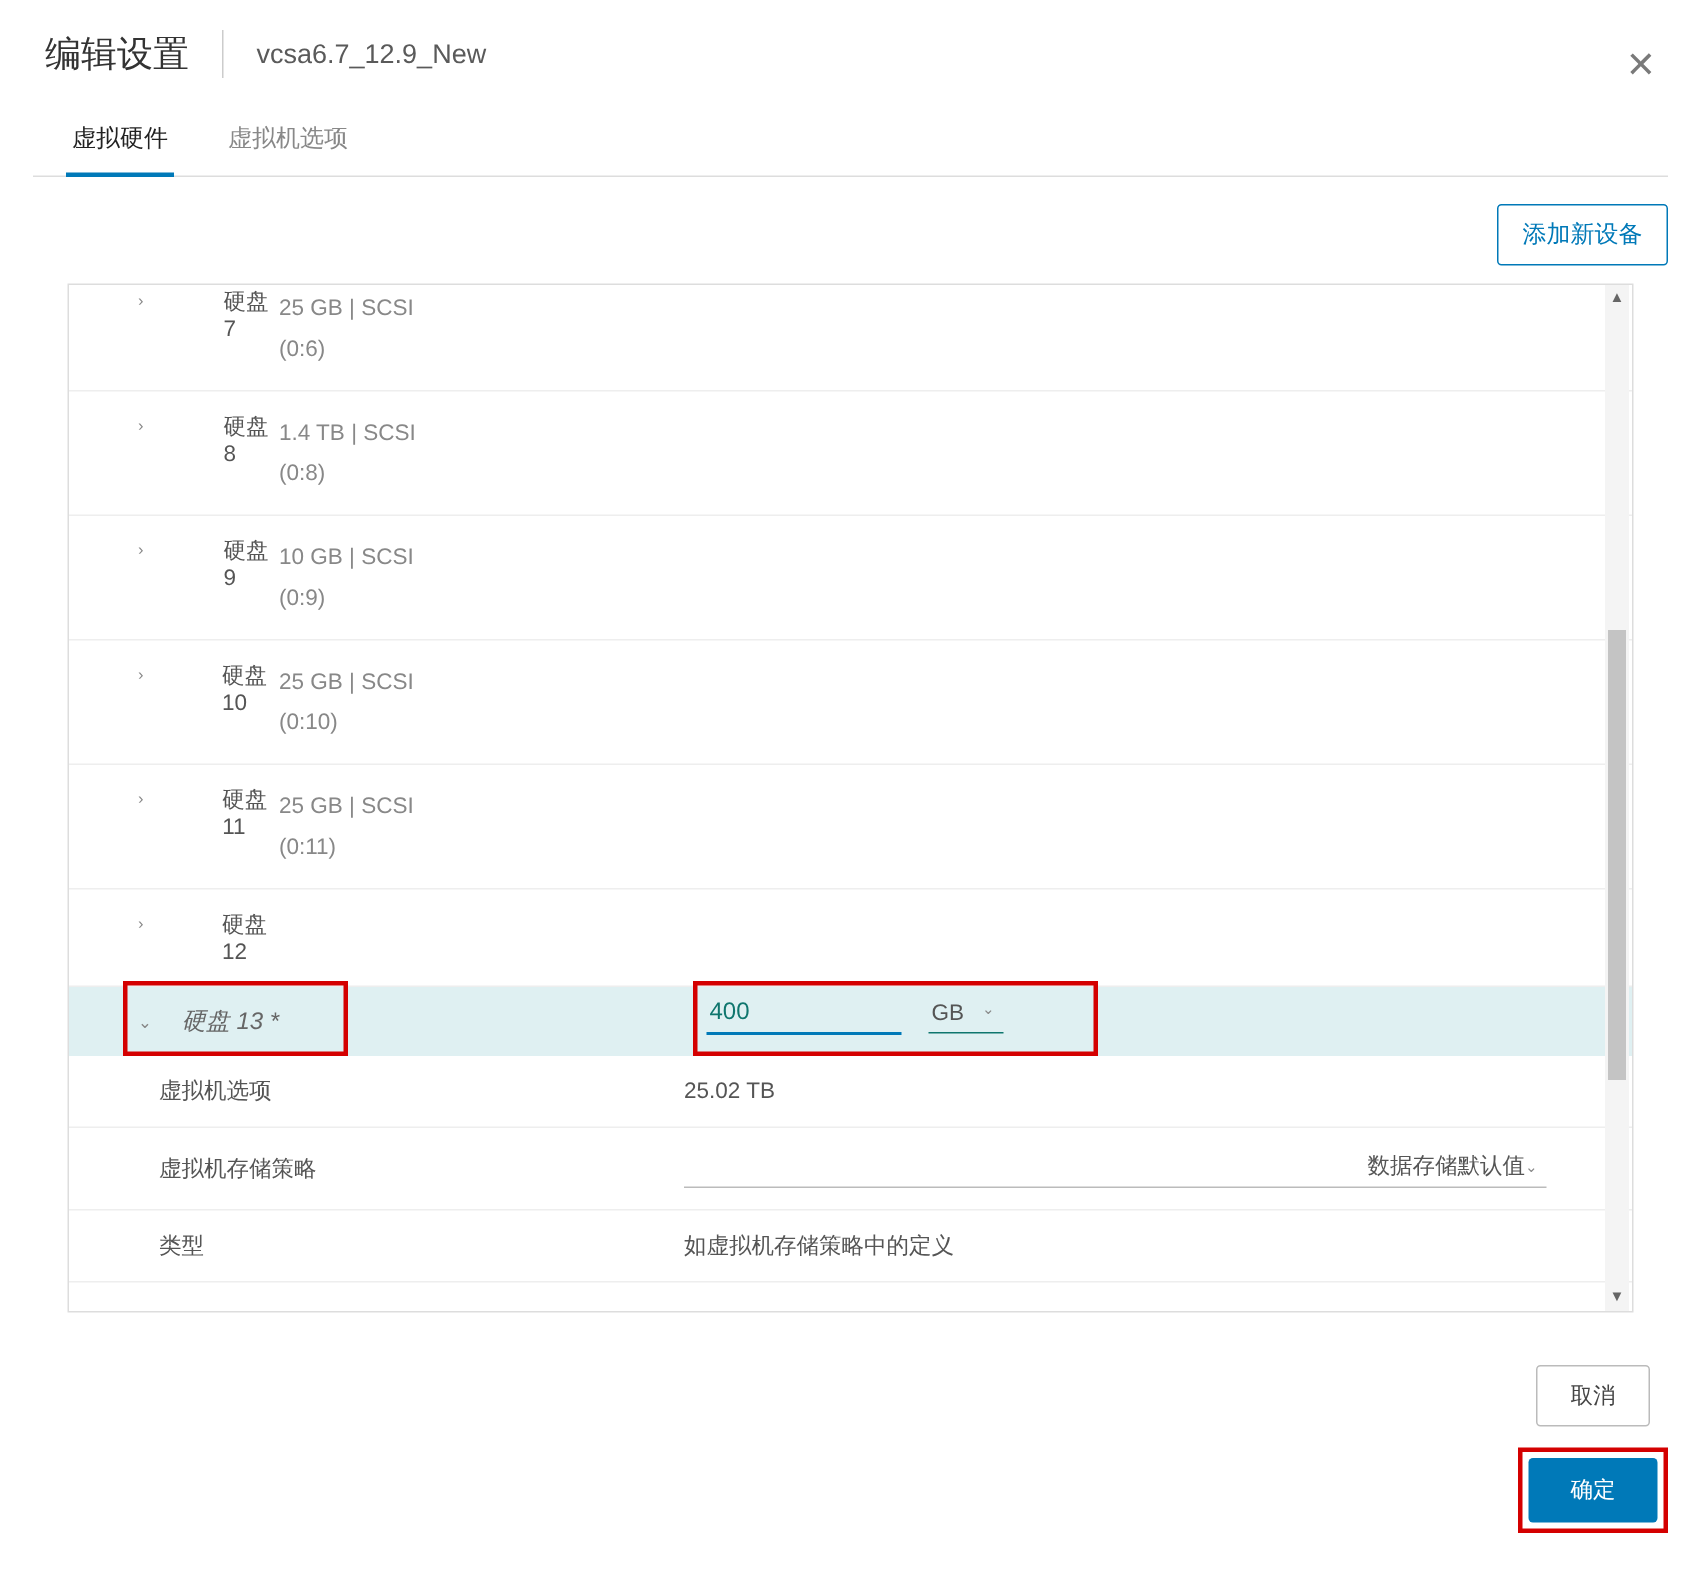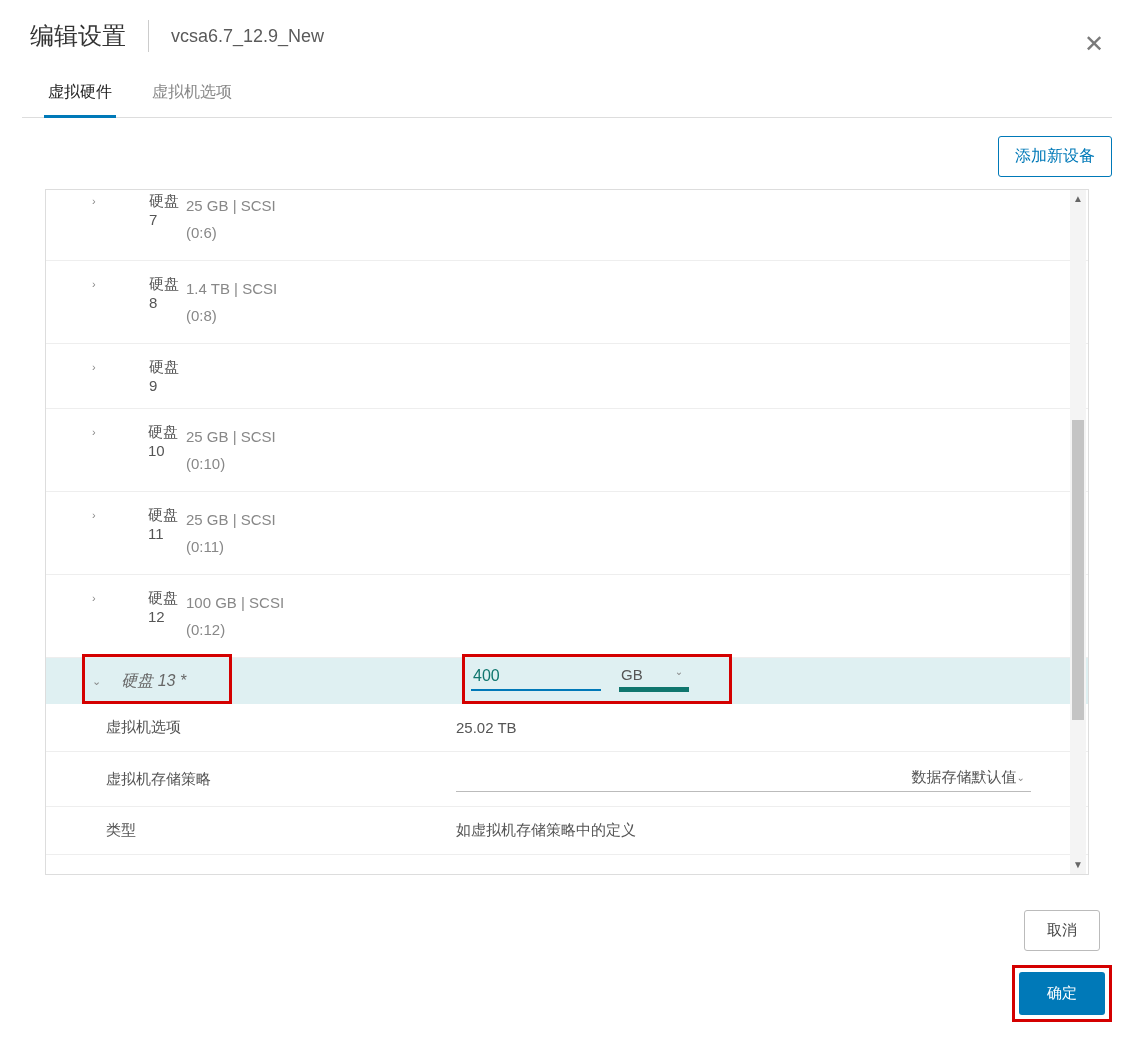--- a/index.html
+++ b/index.html
@@ -166,22 +166,22 @@
     border: none;
     border-bottom: 2px solid #0079B8;
     background: transparent;
     font-size: 16px;
     padding: 4px 2px;
     color: #0f766e;
     outline: none;
   }
   .unit-select {
     display: flex;
-    gap: 32px;
-    border-bottom: 5px solid #0f766e;
+    gap: 12px;
+    border-bottom: 1px solid #0f766e;
     padding: 4px 6px 4px 2px;
     font-size: 15px;
     color: #555;
   }
   .unit-caret { font-size: 10px; color: #888; }
 
   
   .sub-row {
     display: flex;
     align-items: center;
@@ -313,20 +313,24 @@
         <span>1.4 TB | SCSI</span><br>
         <span>(0:8)</span>
       </div>
     </div>
 
     <div class="disk-row">
       <div class="disk-label-col">
         <span class="chevron">›</span>
         <span class="disk-name">硬盘 9</span>
       </div>
+      <div class="disk-val">
+        <span>10 GB | SCSI</span><br>
+        <span>(0:9)</span>
+      </div>
     </div>
 
     <div class="disk-row">
       <div class="disk-label-col">
         <span class="chevron">›</span>
         <span class="disk-name">硬盘 10</span>
       </div>
       <div class="disk-val">
         <span>25 GB | SCSI</span><br>
         <span>(0:10)</span>
@@ -341,24 +345,20 @@
       <div class="disk-val">
         <span>25 GB | SCSI</span><br>
         <span>(0:11)</span>
       </div>
     </div>
 
     <div class="disk-row">
       <div class="disk-label-col">
         <span class="chevron">›</span>
         <span class="disk-name">硬盘 12</span>
-      </div>
-      <div class="disk-val">
-        <span>100 GB | SCSI</span><br>
-        <span>(0:12)</span>
       </div>
     </div>
 
     <div class="disk-expanded">
       <div class="disk-expanded-row" style="height:46px;">
         <span class="chev-down">⌄</span>
         <span class="disk13-title">硬盘 13 *</span>
 
         <div class="size-group">
           <input class="size-input" value="400" style="">

